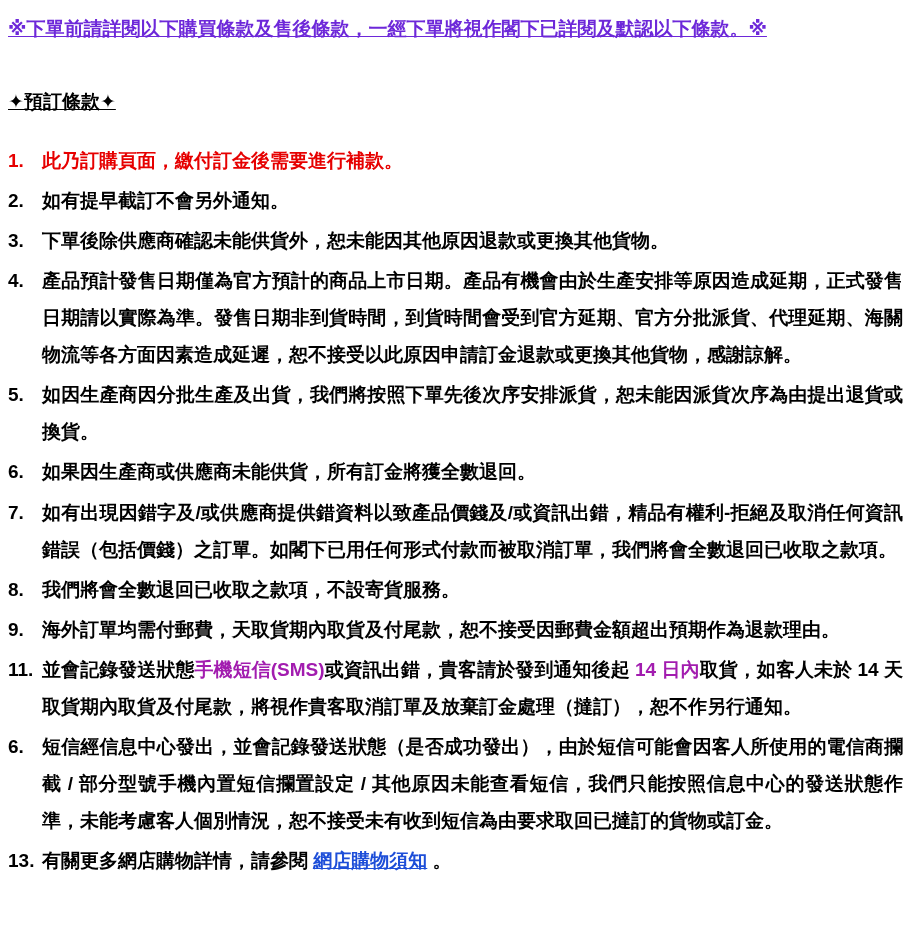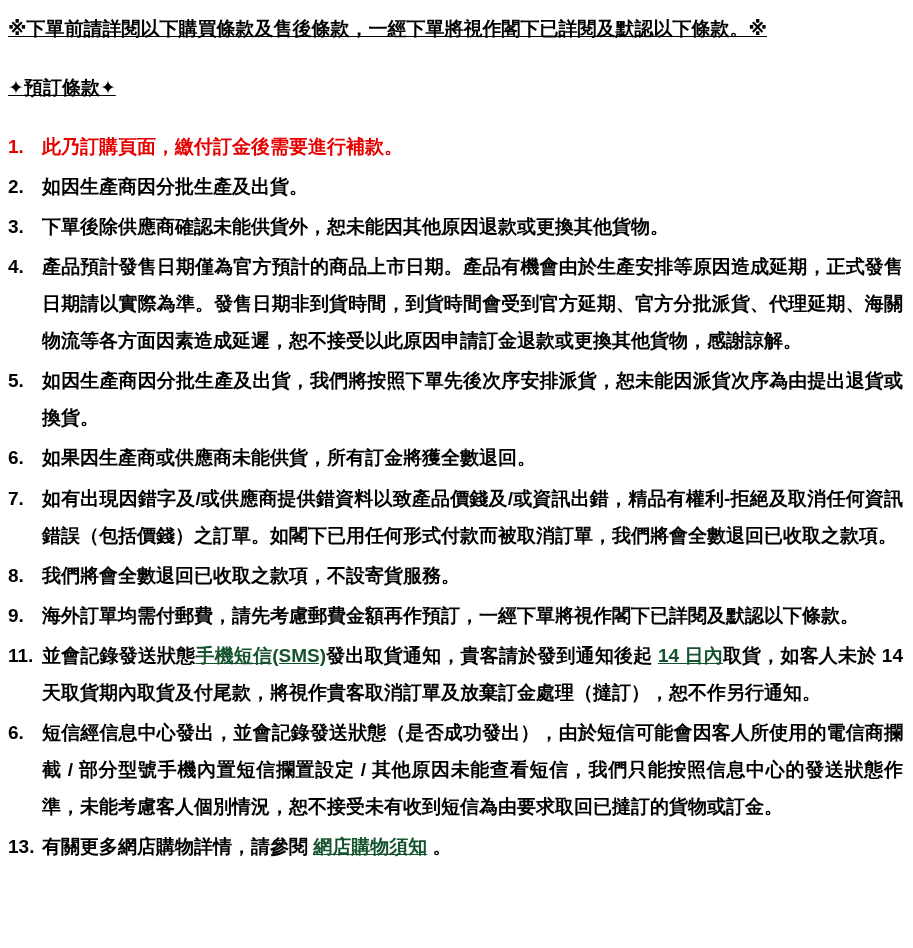--- a/index.html
+++ b/index.html
@@ -15,23 +15,23 @@
   }
   .page {
     box-sizing: border-box;
     width: 913px;
     min-height: 948px;
     padding: 10px 10px 16px 8px;
     font-size: 19px;
     line-height: 1.95;
   }
   .top-notice {
-    color: #000000;
+    color: #6d28d9;
     text-decoration: underline;
-    margin-bottom: 22px;
+    margin-bottom: 36px;
   }
   .section-title {
     color: #000000;
     text-decoration: underline;
     margin-bottom: 22px;
   }
   .terms-list {
     display: block;
   }
   .term {
@@ -47,45 +47,44 @@
   .term .body {
     flex: 1 1 auto;
     text-align: justify;
   }
   .term.red,
   .term.red .num,
   .term.red .body {
     color: #e60000;
   }
   .body .red-underline {
-    color: #14532d;
-    text-decoration: underline;
+    color: #a21caf;
   }
   .body a.link {
-    color: #14532d;
+    color: #1d4ed8;
     text-decoration: underline;
     cursor: pointer;
   }
 </style>
 </head>
 <body>
 
 <div class="page">
   <div class="top-notice">※下單前請詳閱以下購買條款及售後條款，一經下單將視作閣下已詳閱及默認以下條款。※</div>
 
   <div class="section-title">✦預訂條款✦</div>
 
   <div class="terms-list">
       <div class="term red">
         <span class="num">1.</span>
         <span class="body"><span class="">此乃訂購頁面，繳付訂金後需要進行補款。</span></span>
       </div>
       <div class="term">
         <span class="num">2.</span>
-        <span class="body"><span class="">如因生產商因分批生產及出貨。</span></span>
+        <span class="body"><span class="">如有提早截訂不會另外通知。</span></span>
       </div>
       <div class="term">
         <span class="num">3.</span>
         <span class="body"><span class="">下單後除供應商確認未能供貨外，恕未能因其他原因退款或更換其他貨物。</span></span>
       </div>
       <div class="term">
         <span class="num">4.</span>
         <span class="body"><span class="">產品預計發售日期僅為官方預計的商品上市日期。產品有機會由於生產安排等原因造成延期，正式發售日期請以實際為準。發售日期非到貨時間，到貨時間會受到官方延期、官方分批派貨、代理延期、海關物流等各方面因素造成延遲，恕不接受以此原因申請訂金退款或更換其他貨物，感謝諒解。</span></span>
       </div>
       <div class="term">
@@ -99,25 +98,25 @@
       <div class="term">
         <span class="num">7.</span>
         <span class="body"><span class="">如有出現因錯字及/或供應商提供錯資料以致產品價錢及/或資訊出錯，精品有權利-拒絕及取消任何資訊錯誤（包括價錢）之訂單。如閣下已用任何形式付款而被取消訂單，我們將會全數退回已收取之款項。</span></span>
       </div>
       <div class="term">
         <span class="num">8.</span>
         <span class="body"><span class="">我們將會全數退回已收取之款項，不設寄貨服務。</span></span>
       </div>
       <div class="term">
         <span class="num">9.</span>
-        <span class="body"><span class="">海外訂單均需付郵費，請先考慮郵費金額再作預訂，一經下單將視作閣下已詳閱及默認以下條款。</span></span>
+        <span class="body"><span class="">海外訂單均需付郵費，天取貨期內取貨及付尾款，恕不接受因郵費金額超出預期作為退款理由。</span></span>
       </div>
       <div class="term">
         <span class="num">11.</span>
-        <span class="body"><span class="">並會記錄發送狀態</span><span class="red-underline">手機短信(SMS)</span><span class="">發出取貨通知，貴客請於發到通知後起 </span><span class="red-underline">14 日內</span><span class="">取貨，如客人未於 14 天取貨期內取貨及付尾款，將視作貴客取消訂單及放棄訂金處理（撻訂），恕不作另行通知。</span></span>
+        <span class="body"><span class="">並會記錄發送狀態</span><span class="red-underline">手機短信(SMS)</span><span class="">或資訊出錯，貴客請於發到通知後起 </span><span class="red-underline">14 日內</span><span class="">取貨，如客人未於 14 天取貨期內取貨及付尾款，將視作貴客取消訂單及放棄訂金處理（撻訂），恕不作另行通知。</span></span>
       </div>
       <div class="term">
         <span class="num">6.</span>
         <span class="body"><span class="">短信經信息中心發出，並會記錄發送狀態（是否成功發出），由於短信可能會因客人所使用的電信商攔截 / 部分型號手機內置短信攔置設定 / 其他原因未能查看短信，我們只能按照信息中心的發送狀態作準，未能考慮客人個別情況，恕不接受未有收到短信為由要求取回已撻訂的貨物或訂金。</span></span>
       </div>
       <div class="term">
         <span class="num">13.</span>
         <span class="body"><span class="">有關更多網店購物詳情，請參閱 </span><a class="link" href="#">網店購物須知</a><span class=""> 。</span></span>
       </div>
     </div>

